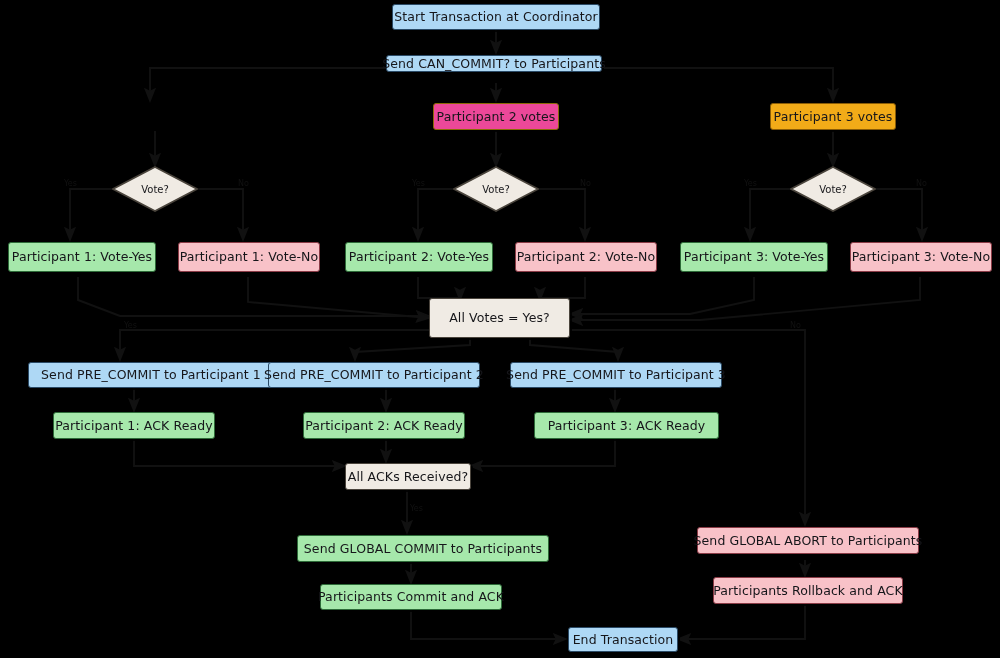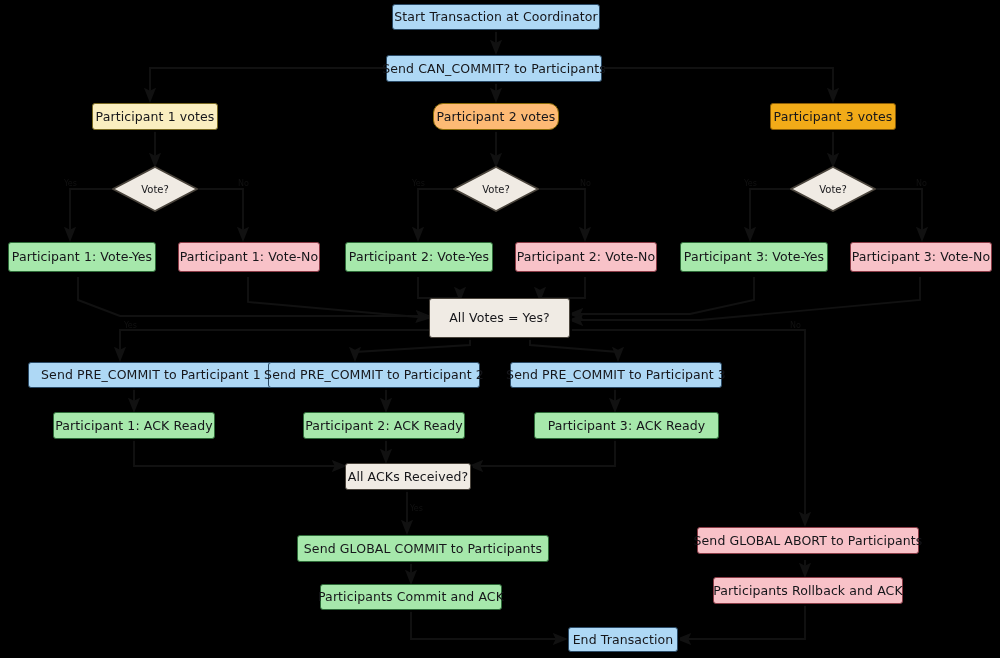--- a/index.html
+++ b/index.html
@@ -8,21 +8,21 @@
   svg#wires{position:absolute;left:0;top:0;width:1000px;height:658px;}
   .node{position:absolute;box-sizing:border-box;display:flex;align-items:center;
         justify-content:center;text-align:right;border:1.4px solid #222;
         border-radius:3px;font-size:12.5px;color:#16161a;line-height:1.1;
         font-family:"DejaVu Sans",sans-serif;letter-spacing:.1px;
         box-shadow:2px 2px 0 rgba(0,0,0,.85);white-space:nowrap;}
   .n-blue{background:#aed8f5;border-color:#2a4a66;}
   .n-green{background:#a6e8ab;border-color:#2d6b38;}
   .n-red{background:#f8c2c8;border-color:#8a3b46;}
   .n-yellowlite{background:#faeec0;border-color:#7a6a22;}
-  .n-yellow{background:#fdba74;border-color:#8a6b06;border-radius:10px;}
+  .n-yellow{background:#ec4899;border-color:#8a6b06;}
   .n-orange{background:#f2ab18;border-color:#8a5c06;}
   .n-beige{background:#f0ebe4;border-color:#4a443c;}
   .diamond{position:absolute;width:86px;height:46px;}
   .diamond .dshape{position:absolute;left:0;top:0;width:100%;height:100%;}
   .diamond .dlabel{position:absolute;left:0;top:0;width:100%;height:100%;
         display:flex;align-items:center;justify-content:center;font-size:10px;
         color:#16161a;font-family:"DejaVu Sans",sans-serif;}
   .elabel{position:absolute;font-size:8px;color:#111;
         font-family:"DejaVu Sans",sans-serif;white-space:nowrap;}
 </style>
@@ -88,27 +88,24 @@
       <path d="M805,560 L805,576"></path>
 
       <path d="M805,604 L805,639 L678,639"></path>
     </g>
   </svg>
 
   <div class="node n-blue" style="left:392px;top:4px;width:208px;height:26px;">
     <span>Start Transaction at Coordinator</span>
   </div>
 
-  <div class="node n-blue" style="left:386px;top:55px;width:216px;height:27px;">
+  <div class="node n-blue" style="left:386px;top:55px;width:216px;height:17px;">
     <span>Send CAN_COMMIT? to Participants</span>
   </div>
 
-  <div class="node n-yellowlite" style="left:92px;top:103px;width:126px;height:27px;">
-    <span>Participant 1 votes</span>
-  </div>
   <div class="node n-yellow" style="left:433px;top:103px;width:126px;height:27px;">
     <span>Participant 2 votes</span>
   </div>
   <div class="node n-orange" style="left:770px;top:103px;width:126px;height:27px;">
     <span>Participant 3 votes</span>
   </div>
 
   <div class="diamond" style="left:112px;top:166px;">
     <svg class="dshape" viewBox="0 0 86 46">
       <polygon points="43,1 85,23 43,45 1,23" fill="#f0ebe4" stroke="#4a443c" stroke-width="1.6"></polygon>

